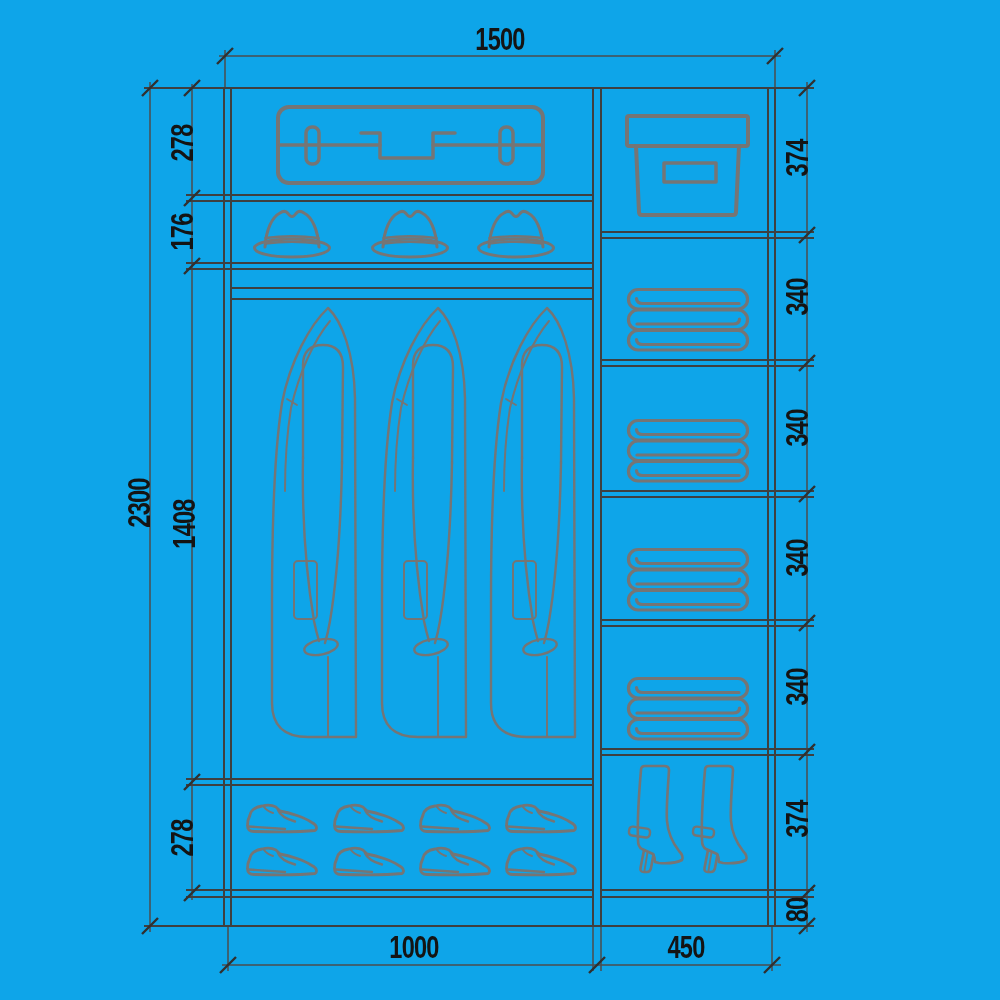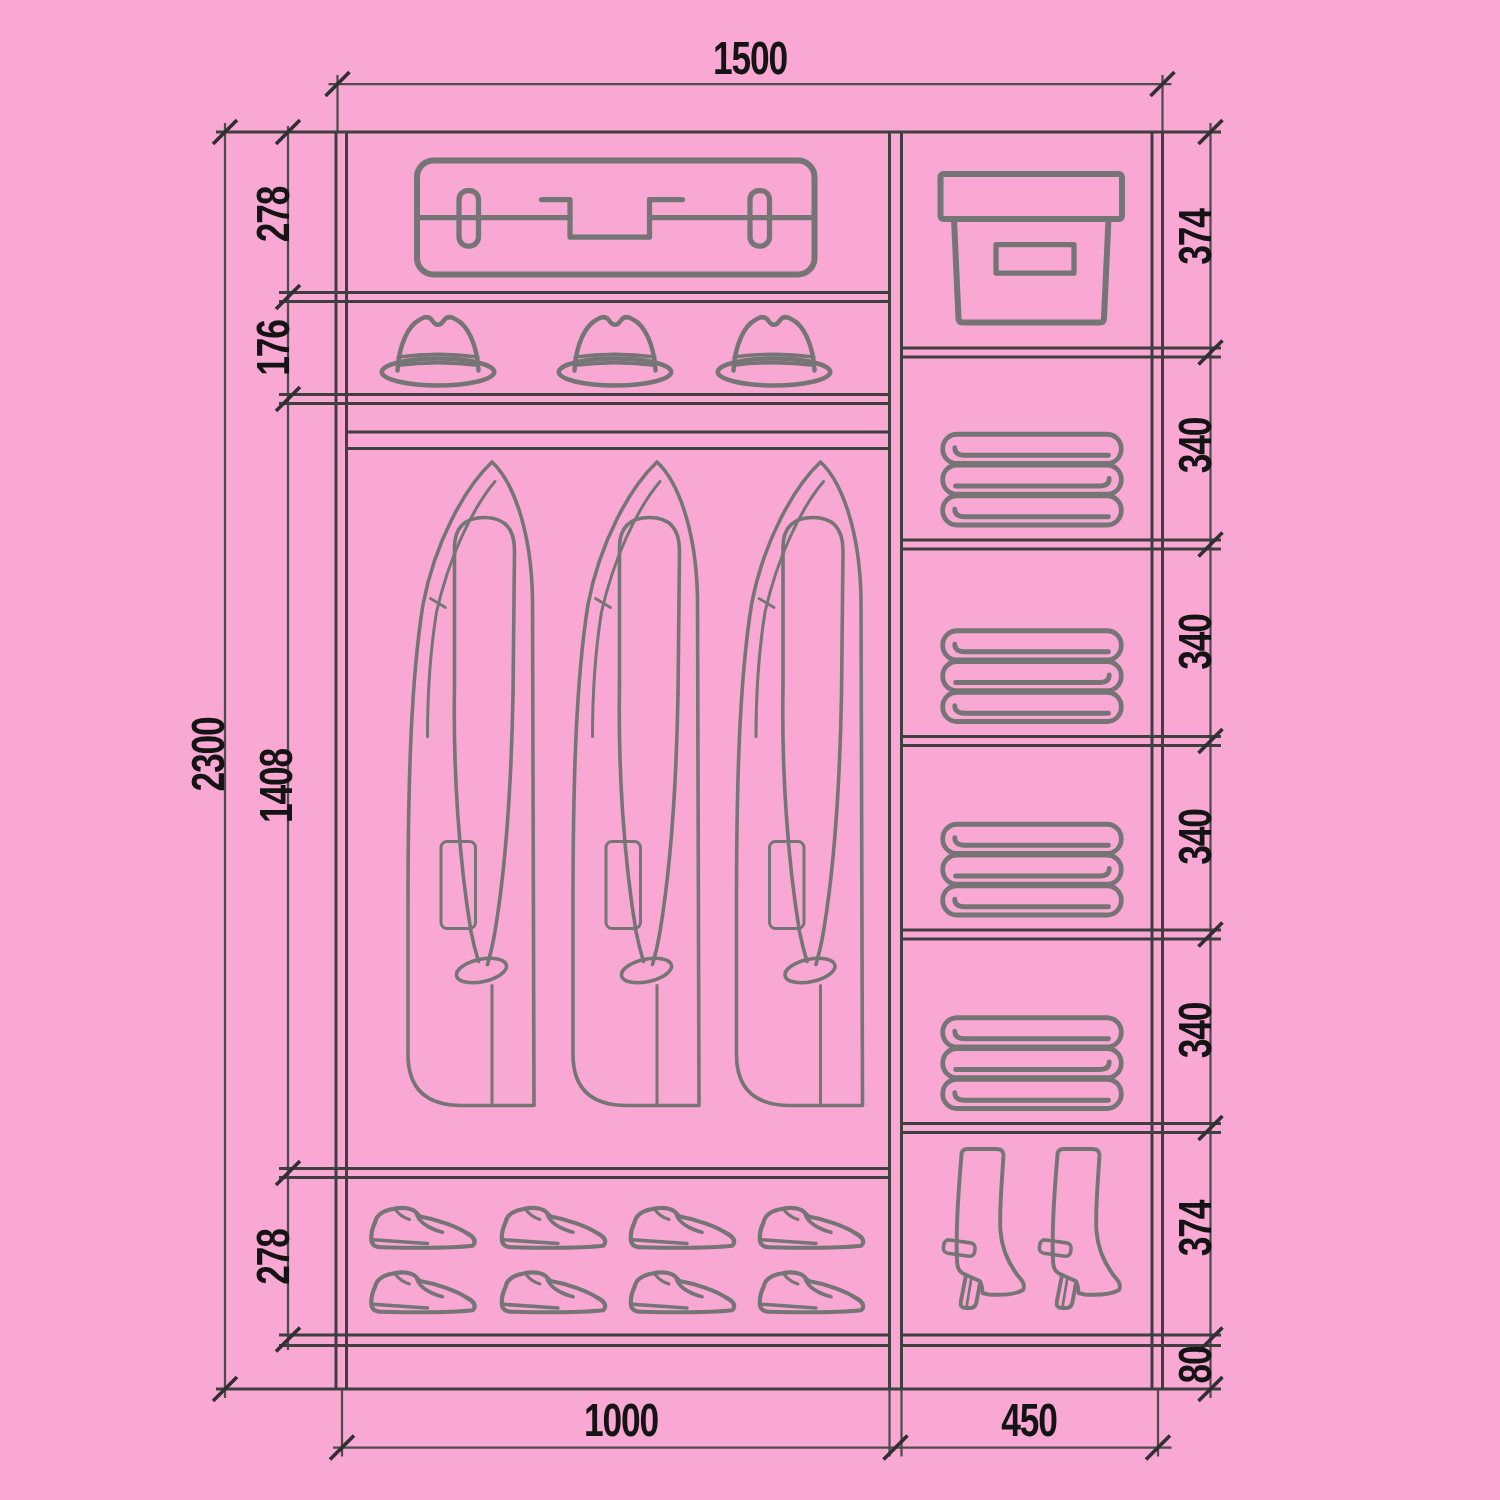--- a/index.html
+++ b/index.html
@@ -1,16 +1,16 @@
 <!DOCTYPE html>
 <html><head>
 <meta charset="utf-8">
 <style>
   html,body{margin:0;padding:0;background:#ffffff;}
-  #stage{position:relative;width:1000px;height:1000px;background:#f9a8d4;overflow:hidden;
+  #stage{position:relative;width:1000px;height:1000px;background:#0ea5e9;overflow:hidden;
          font-family:"Liberation Sans",sans-serif;}
   #drawing{position:absolute;left:0;top:0;}
   .dim-label{position:absolute;font-weight:bold;font-size:31px;color:#141414;
              letter-spacing:-1px;white-space:nowrap;line-height:1;
              transform:translate(-50%,-50%) scaleX(0.76);}
   .dim-label.vert{transform:translate(-50%,-50%) rotate(-90deg) scaleX(0.76);}
 </style>
 </head>
 <body>
 

